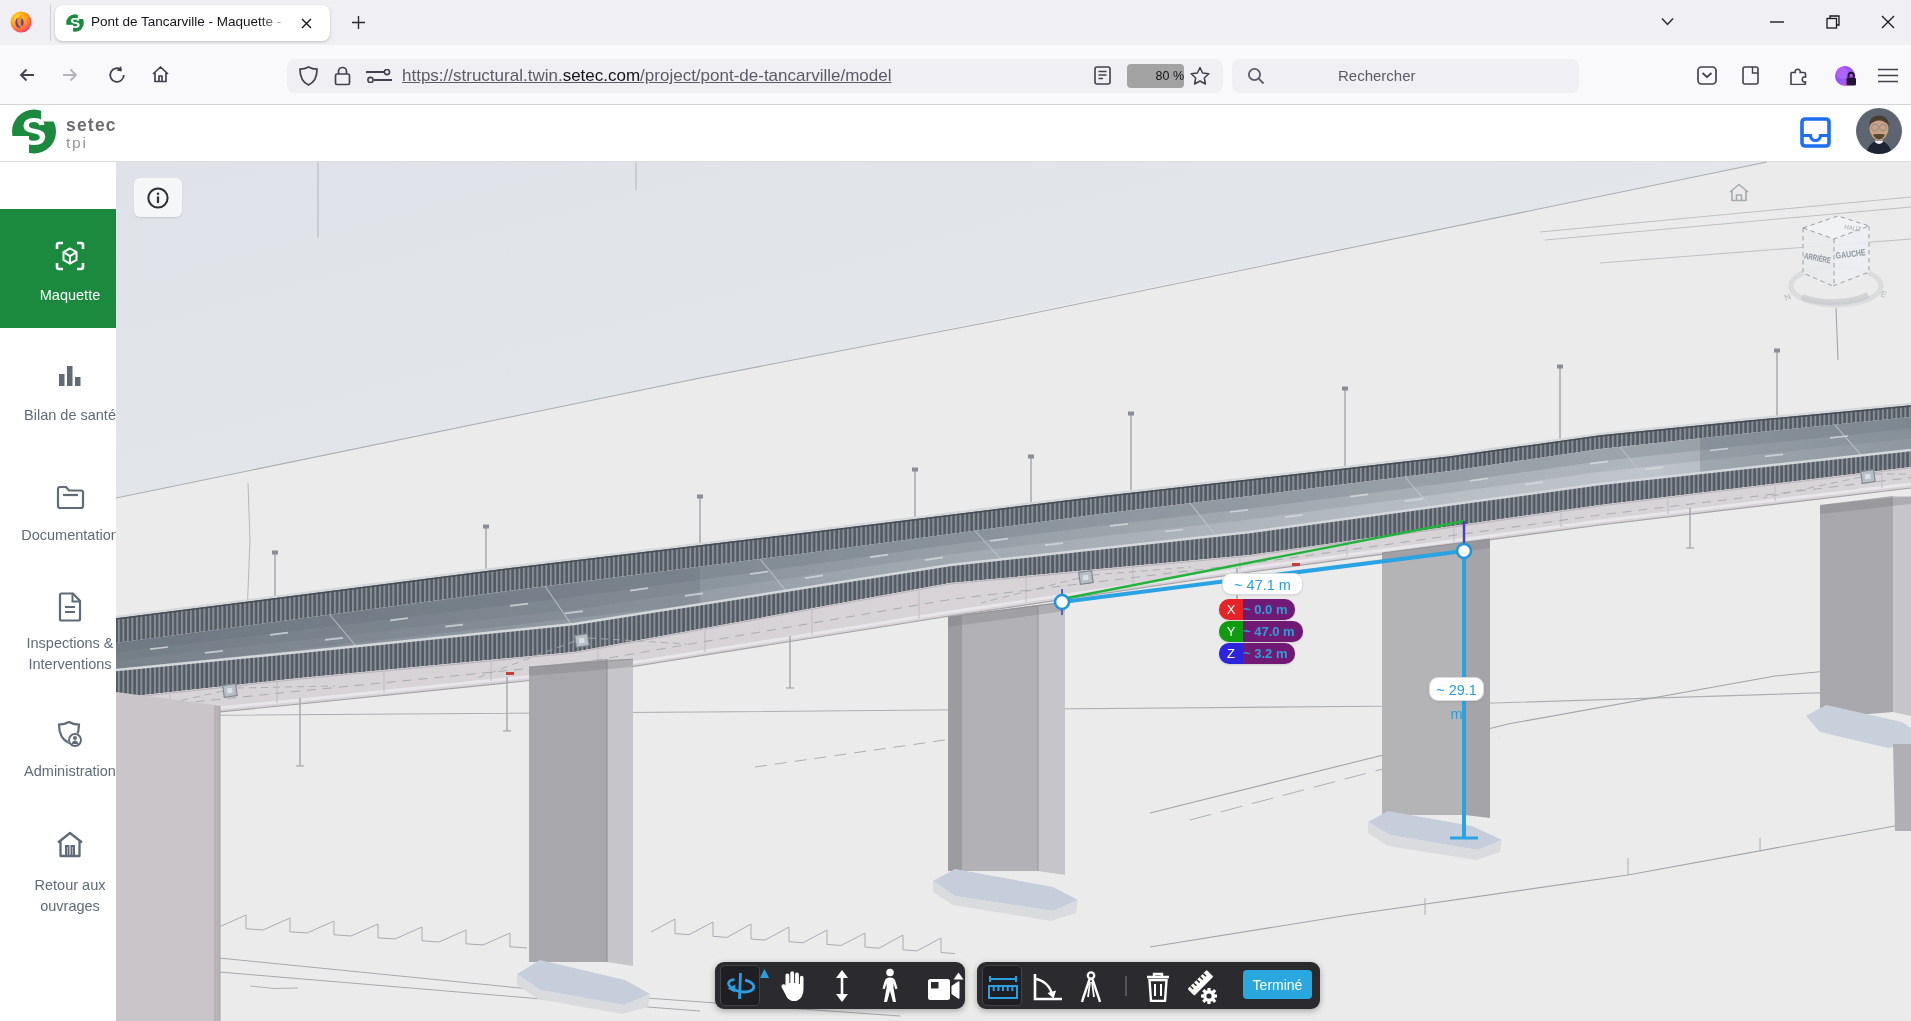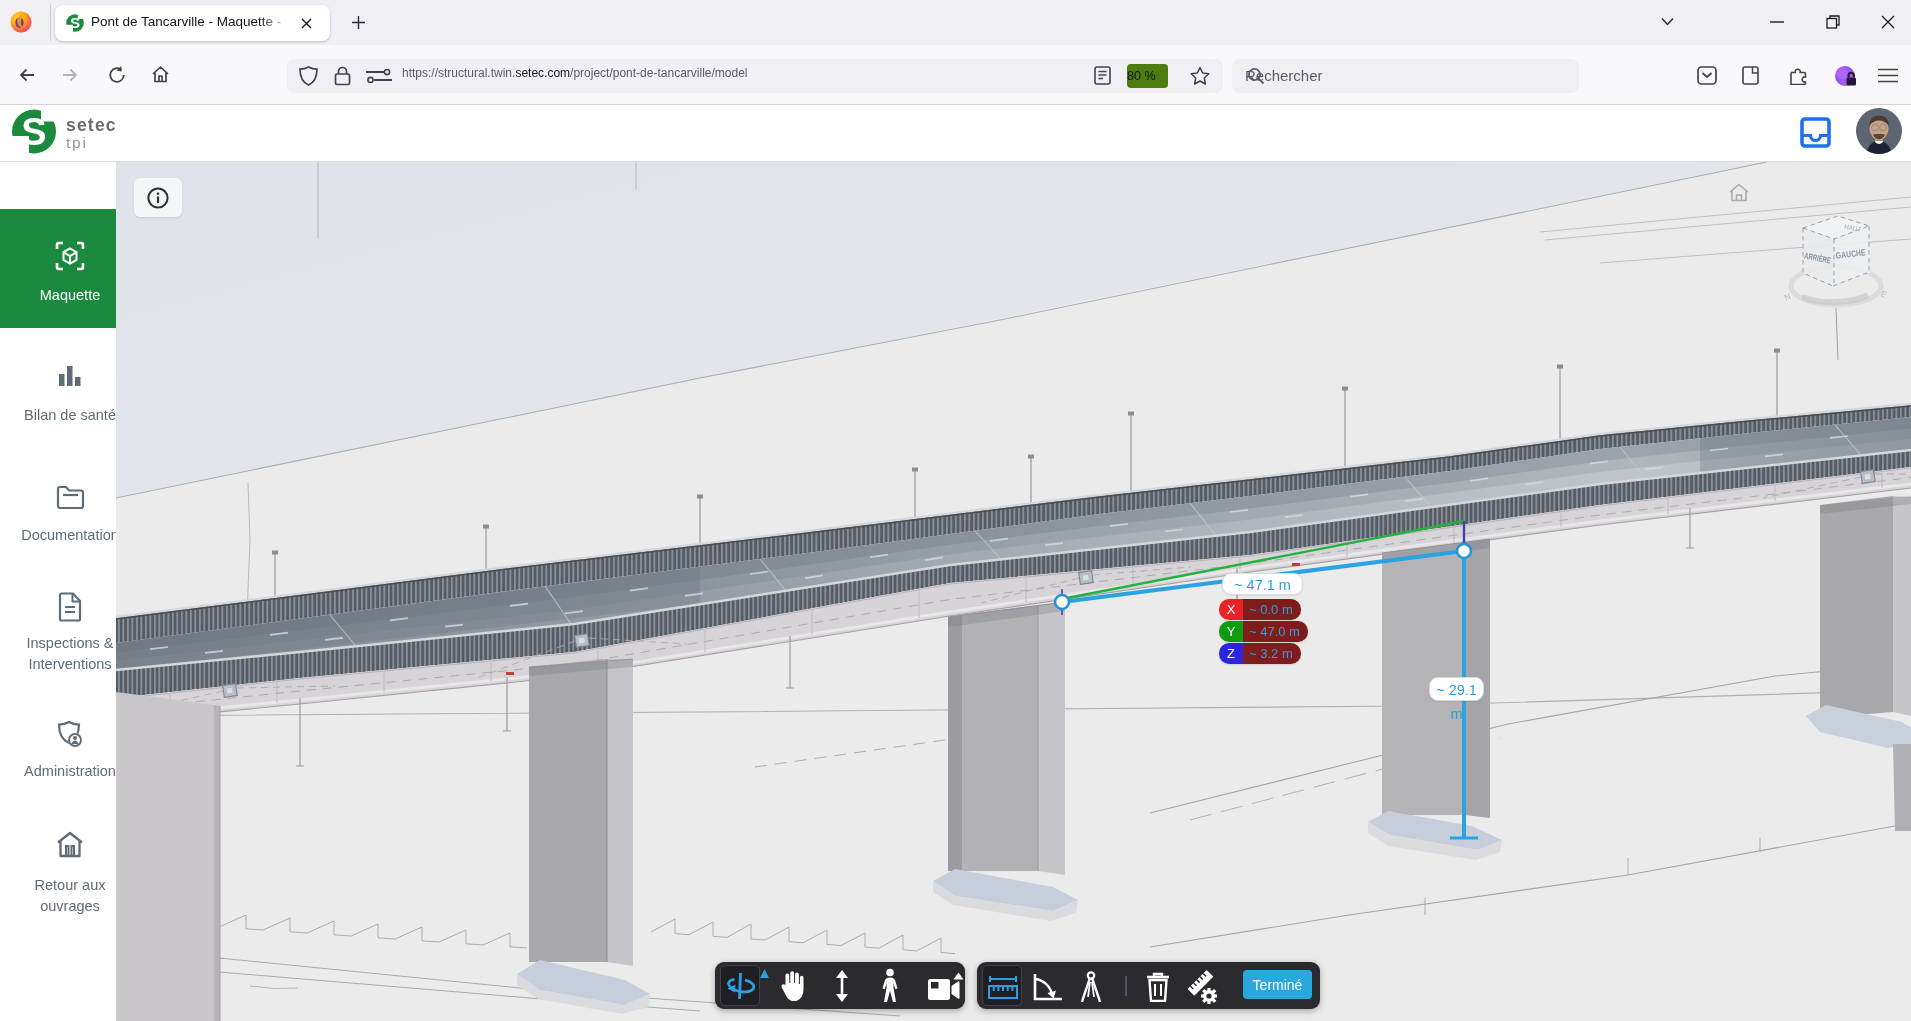--- a/index.html
+++ b/index.html
@@ -6,41 +6,41 @@
   html,body { width:1911px; height:1021px; overflow:hidden; font-family:"Liberation Sans", sans-serif; }
   body { position:relative; background:#fff; }
   .abs { position:absolute; }
   
   #titlebar { left:0; top:0; width:1911px; height:45px; background:#f0f0f4; }
   #tab { left:55px; top:5px; width:275px; height:36px; background:#fff; border-radius:8px; box-shadow:0 1px 3px rgba(0,0,0,.22); }
   #tabtitle { left:36px; top:9px; width:205px; height:18px; font-size:13.5px; color:#15141a; white-space:nowrap; overflow:hidden;
     -webkit-mask-image:linear-gradient(90deg,#000 82%,transparent 98%); }
   #navbar { left:0; top:45px; width:1911px; height:60px; background:#f9f9fb; border-bottom:1px solid #d4d4d8; }
   #urlbar { left:287px; top:59px; width:936px; height:34px; background:#f0f0f4; border-radius:8px; }
-  #urltext { left:402px; top:66px; font-size:12px; color:#5b5b66; white-space:nowrap; }
+  #urltext { left:402px; top:66px; font-size:17px; color:#5b5b66; white-space:nowrap;text-decoration:underline; }
   #urltext b { color:#15141a; font-weight:normal; }
-  #zoombox { left:1127px; top:64px; width:41px; height:24px; background:#4d7c0f; border-radius:4px; font-size:12.5px; color:#15141a; text-align:left; line-height:24px; }
+  #zoombox { left:1127px; top:64px; width:57px; height:24px; background:#a3a3a3; border-radius:4px; font-size:12.5px; color:#15141a; text-align:right; line-height:24px; }
   #searchbar { left:1232px; top:59px; width:347px; height:34px; background:#f0f0f4; border-radius:8px; }
-  #searchtext { left:1245px; top:67px; font-size:15px; color:#5b5b66; }
+  #searchtext { left:1338px; top:67px; font-size:15px; color:#5b5b66; }
   
   #appheader { left:0; top:105px; width:1911px; height:57px; background:#fff; border-bottom:1px solid #dcdce0; }
   .logotxt1 { left:66px; top:115px; font-size:17.5px; font-weight:bold; color:#6b6c70; letter-spacing:1.2px;text-align:center; }
   .logotxt2 { left:66px; top:134px; font-size:15.5px; color:#96979b; letter-spacing:1.8px; }
   
   #sidebar { left:0; top:162px; width:116px; height:859px; background:#fff; }
   .navitem { left:0; width:140px; text-align:center; color:#5f6b76; font-size:14.5px; line-height:19px; }
   #maquette { top:209px; height:119px; background:#1c8a3e; color:#fff; }
   
   #viewport { left:116px; top:162px; width:1795px; height:859px; background:#e9eaeb; overflow:hidden; }
   #infobtn { left:134px; top:178px; width:48px; height:39px; background:#f5f6f8; border-radius:6px; box-shadow:0 1px 2px rgba(0,0,0,.12); }
   
   .pill { background:#fff; border:1px solid #d9dcdf; border-radius:9px; color:#2b9fd8; font-size:14.5px; text-align:center; box-shadow:0 1px 2px rgba(0,0,0,.08); }
   .xyz { border-radius:10px; overflow:hidden; display:flex; box-shadow:0 1px 2px rgba(0,0,0,.12); font-size:13px; }
   .xyz .badge { width:24px; color:#fff; text-align:center; }
-  .xyz .val { background:#7f1d1d; color:#2b9fd8; padding:0 8px 0 6px; white-space:nowrap; }
+  .xyz .val { background:#701a75; color:#2b9fd8; padding:0 8px 0 0; white-space:nowrap;font-weight:bold; }
   
   .tbar { top:962px; height:47px; background:#2b2a2e; border-radius:9px; box-shadow:0 2px 6px rgba(0,0,0,.3); }
   .tile { top:3px; width:40px; height:41px; background:#1f1e22; border:1px solid #434248; border-radius:5px; }
   #terminé { left:266px; top:8px; width:69px; height:29px; background:#29a7df; border-radius:4px; color:#fff; font-size:14px; text-align:center; line-height:31px; }
 </style>
 </head>
 <body>
 
 <div id="titlebar" class="abs"></div>
   <svg class="abs" style="left:10px;top:11px" width="22" height="22" viewBox="0 0 22 22">

